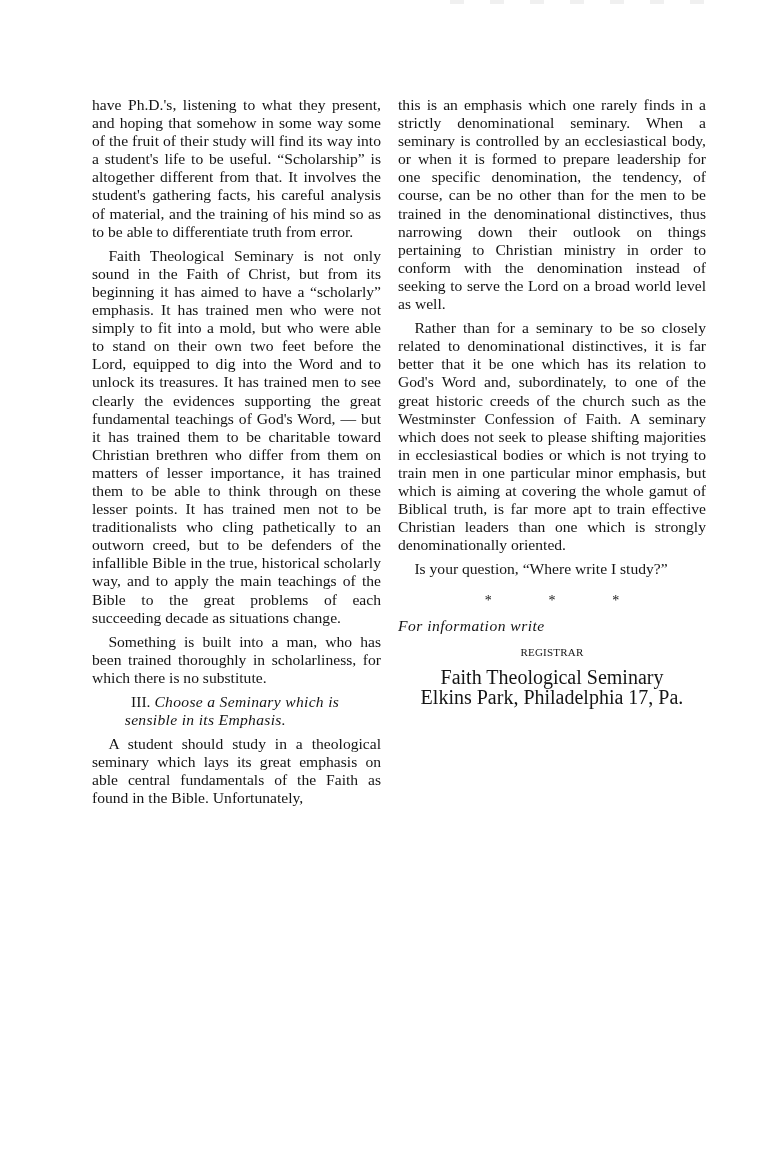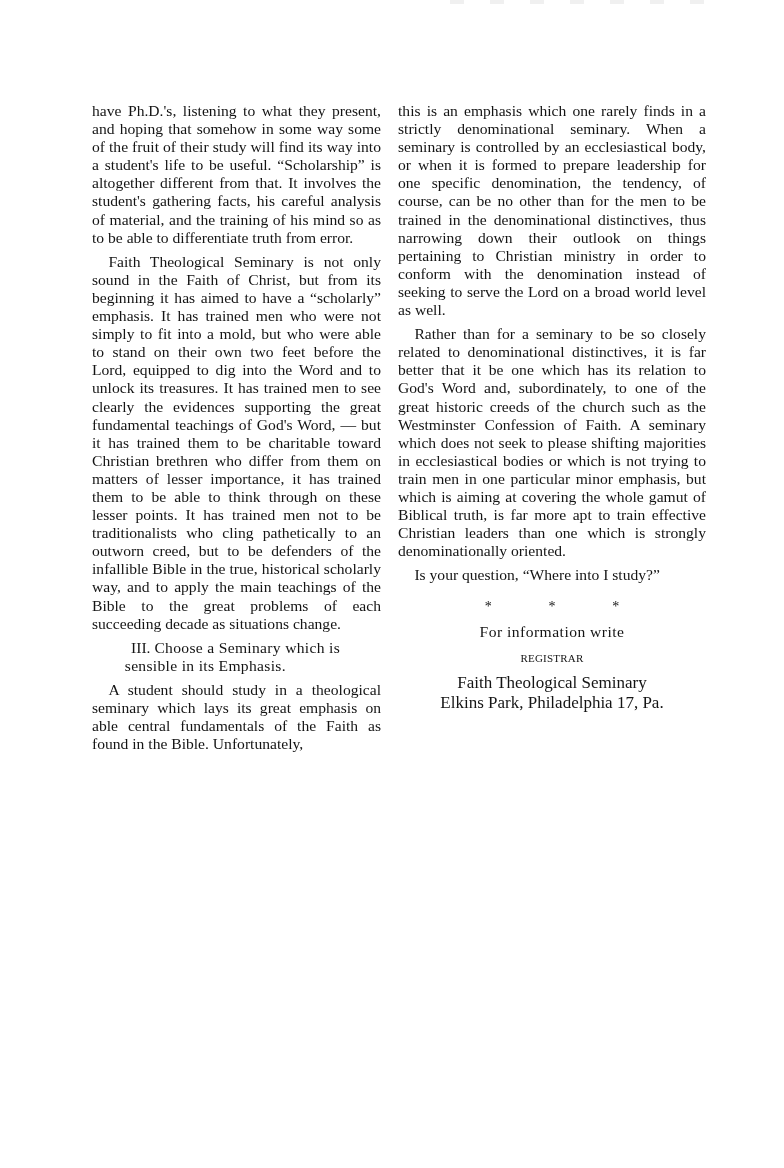--- a/index.html
+++ b/index.html
@@ -11,73 +11,74 @@
     font-family: "Liberation Serif", "DejaVu Serif", serif;
     color: #141414;
   }
   .page-scan-mark {
     position: absolute; top: 0; left: 450px; width: 280px; height: 4px;
     background: repeating-linear-gradient(90deg, #e6e6e6 0 14px, transparent 14px 40px);
     opacity: 0.6;
   }
   .column {
     position: absolute;
-    top: 102px;
+    top: 96px;
     font-size: 15.6px;
     line-height: 18.1px;
     text-align: justify;
     hyphens: manual;
   }
   .col-left { left: 92px; width: 289px; }
   .col-right { left: 398px; width: 308px; }
   .column p { margin: 0 0 6px 0; text-indent: 0; }
   .column p.indent { text-indent: 1.05em; }
   .column p.cont { text-indent: 0; }
   .heading-III {
     margin: 0 0 6px 0;
     text-align: left;
     padding-left: 2.1em;
     text-indent: -2.1em;
   }
   .heading-III .num { font-style: normal; margin-left: 39px; }
-  .heading-III .title { letter-spacing: 0.02em; }
+  .heading-III .title { font-style: italic; letter-spacing: 0.02em; }
   .stars {
     text-align: center; margin: 14px 0 2px 0;
     letter-spacing: 1.9em; padding-left: 1.9em;
     font-size: 14px;
   }
   .info-line {
-    text-align: center; margin: 6px 0 8px 0;
+    text-align: left; font-style: italic; margin: 6px 0 8px 0;
     letter-spacing: 0.03em;
   }
   .registrar {
     text-align: center; font-size: 11px; margin: 0 0 6px 0;
     letter-spacing: 0.02em;
   }
   .address-line {
-    text-align: center; font-size: 17px; margin: 0; line-height: 20px;
+    text-align: center; font-size: 20px; margin: 0; line-height: 20px;
   }
 </style>
 </head>
 <body>
 
 <div class="page-scan-mark"></div>
 
 <div class="column col-left">
   <p class="cont">have Ph.D.'s, listening to what they pre­sent, and hoping that somehow in some way some of the fruit of their study will find its way into a student's life to be useful. “Scholarship” is altogether dif­ferent from that. It involves the student's gathering facts, his careful analysis of material, and the training of his mind so as to be able to differentiate truth from error.</p>
   <p class="indent">Faith Theological Seminary is not only sound in the Faith of Christ, but from its beginning it has aimed to have a “scholarly” emphasis. It has trained men who were not simply to fit into a mold, but who were able to stand on their own two feet before the Lord, equipped to dig into the Word and to unlock its treasures. It has trained men to see clearly the evidences supporting the great fundamental teachings of God's Word, — but it has trained them to be charitable toward Christian brethren who differ from them on matters of lesser importance, it has trained them to be able to think through on these lesser points. It has trained men not to be traditionalists who cling pathetically to an outworn creed, but to be defenders of the infallible Bible in the true, historical scholarly way, and to apply the main teachings of the Bible to the great problems of each succeeding decade as situations change.</p>
+  <p class="indent">Something is built into a man, who has been trained thoroughly in scholarliness, for which there is no substitute.</p>
   <div class="heading-III">
     <span class="num">III.</span>
     <span class="title">Choose a Seminary which is sensible in its Emphasis.</span>
   </div>
   <p class="indent">A student should study in a theological seminary which lays its great emphasis on able central fundamentals of the Faith as found in the Bible. Unfortunately,</p>
 </div>
 
 <div class="column col-right">
   <p class="cont">this is an emphasis which one rarely finds in a strictly denominational seminary. When a seminary is controlled by an ecclesiastical body, or when it is formed to prepare leadership for one specific denomination, the tendency, of course, can be no other than for the men to be trained in the denominational distinctives, thus narrowing down their outlook on things pertaining to Christian ministry in order to conform with the denomination instead of seeking to serve the Lord on a broad world level as well.</p>
   <p class="indent">Rather than for a seminary to be so closely related to denominational dis­tinctives, it is far better that it be one which has its relation to God's Word and, subordinately, to one of the great historic creeds of the church such as the West­minster Confession of Faith. A seminary which does not seek to please shifting majorities in ecclesiastical bodies or which is not trying to train men in one particular minor emphasis, but which is aiming at covering the whole gamut of Biblical truth, is far more apt to train effective Christian leaders than one which is strongly denominationally oriented.</p>
-  <p class="indent">Is your question, “Where into I study?”</p>
+  <p class="indent">Is your question, “Where write I study?”</p>
   <div class="stars">* * *</div>
   <div class="info-line">For information write</div>
   <div class="registrar">REGISTRAR</div>
   <div class="address-line">Faith Theological Seminary</div>
   <div class="address-line">Elkins Park, Philadelphia 17, Pa.</div>
 </div>
 
 </body></html>

